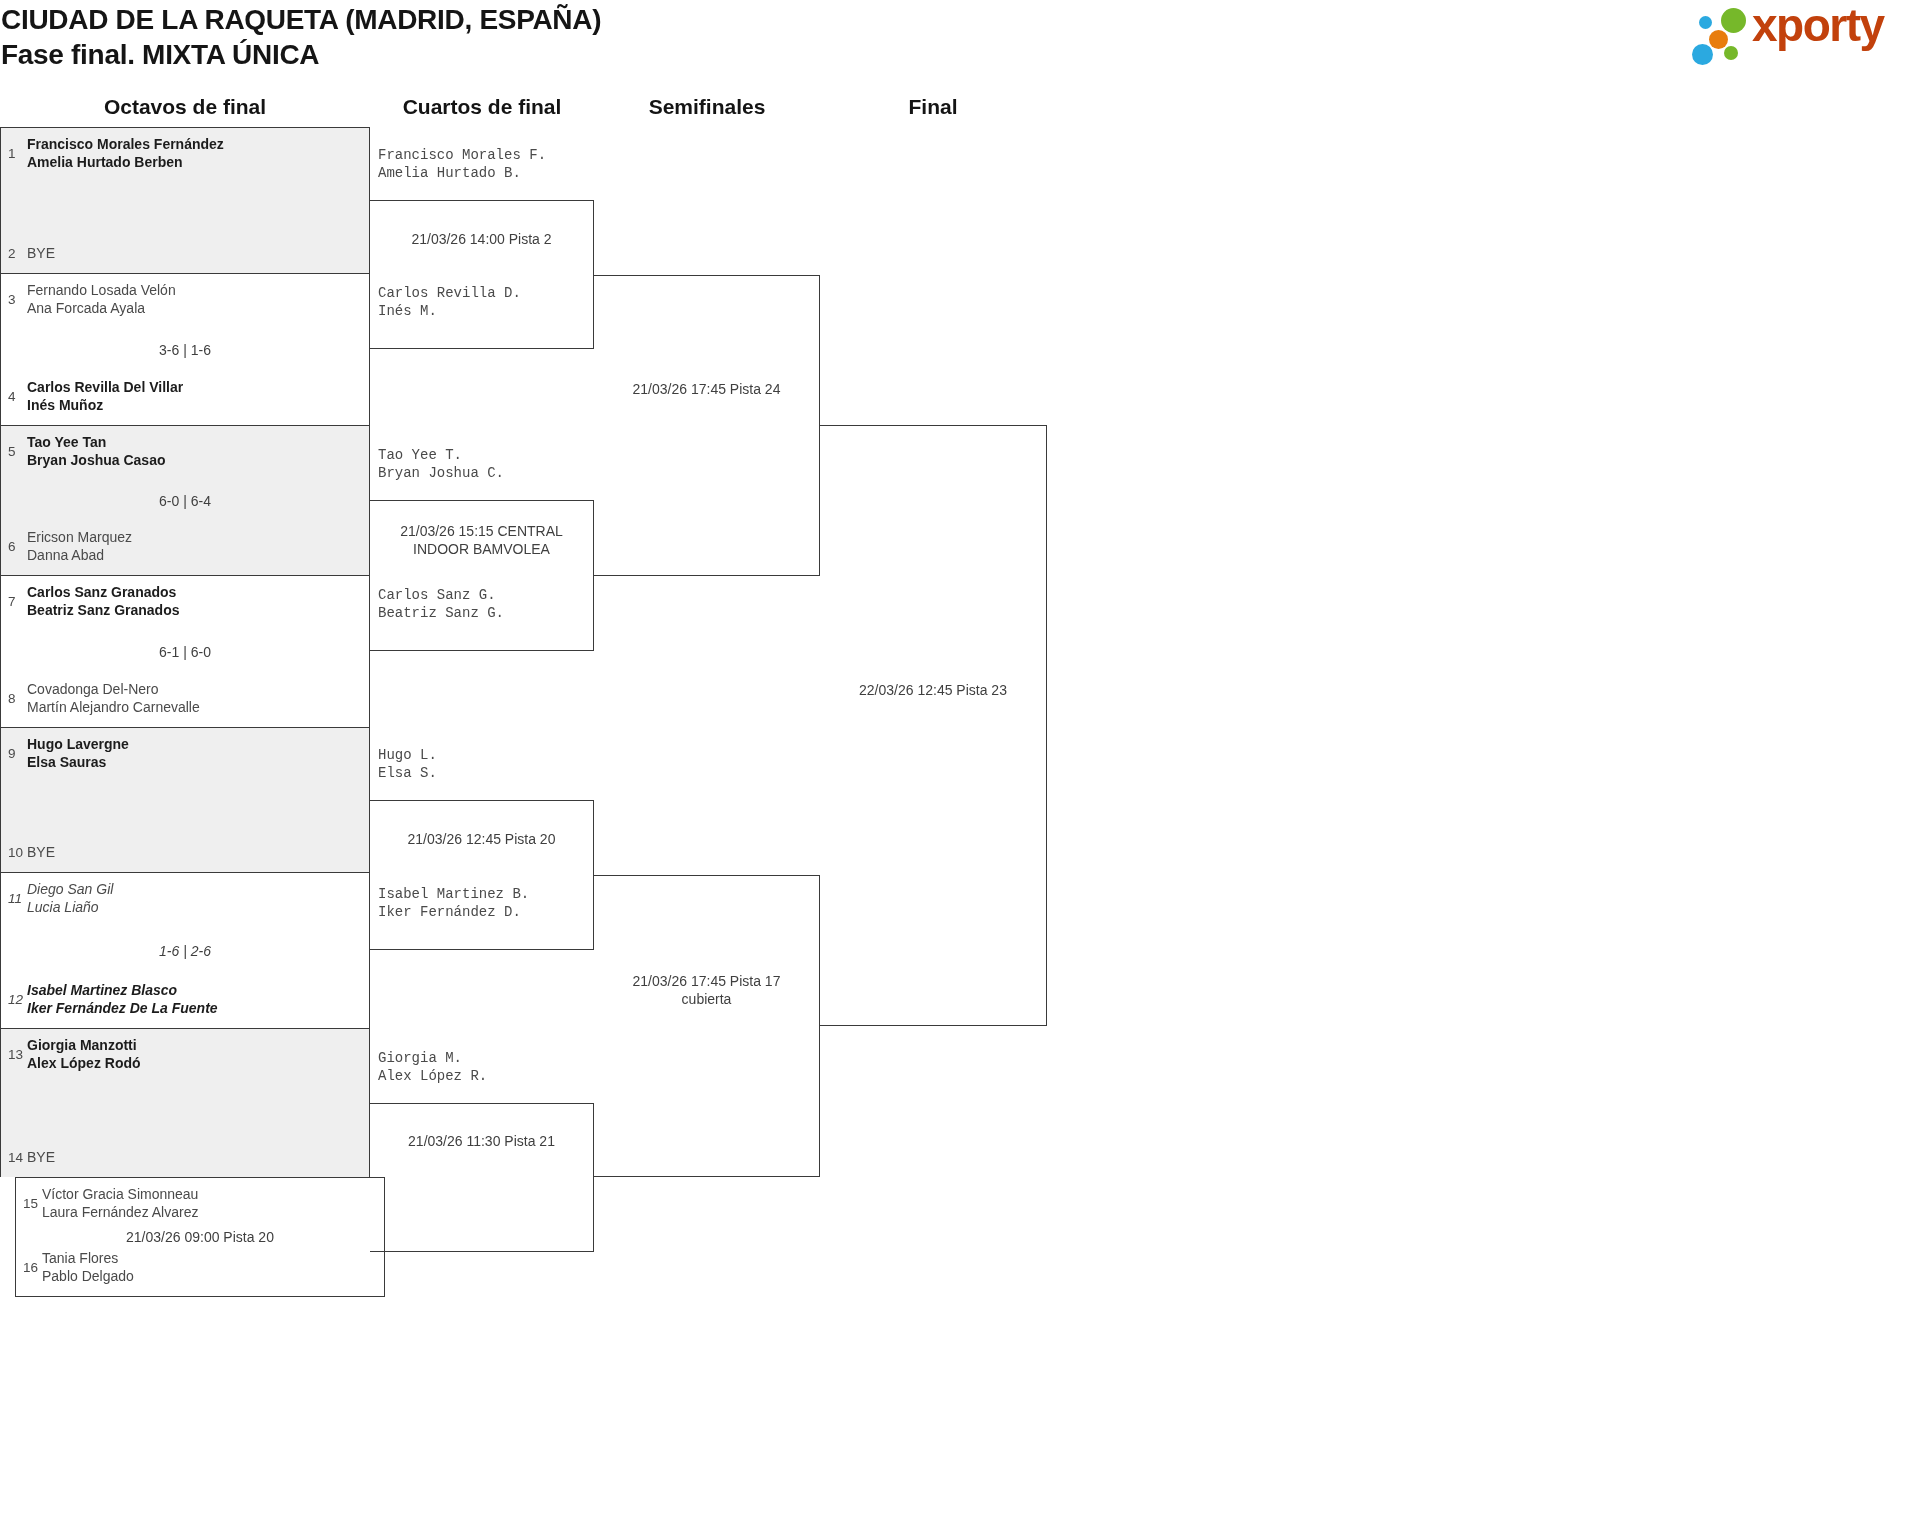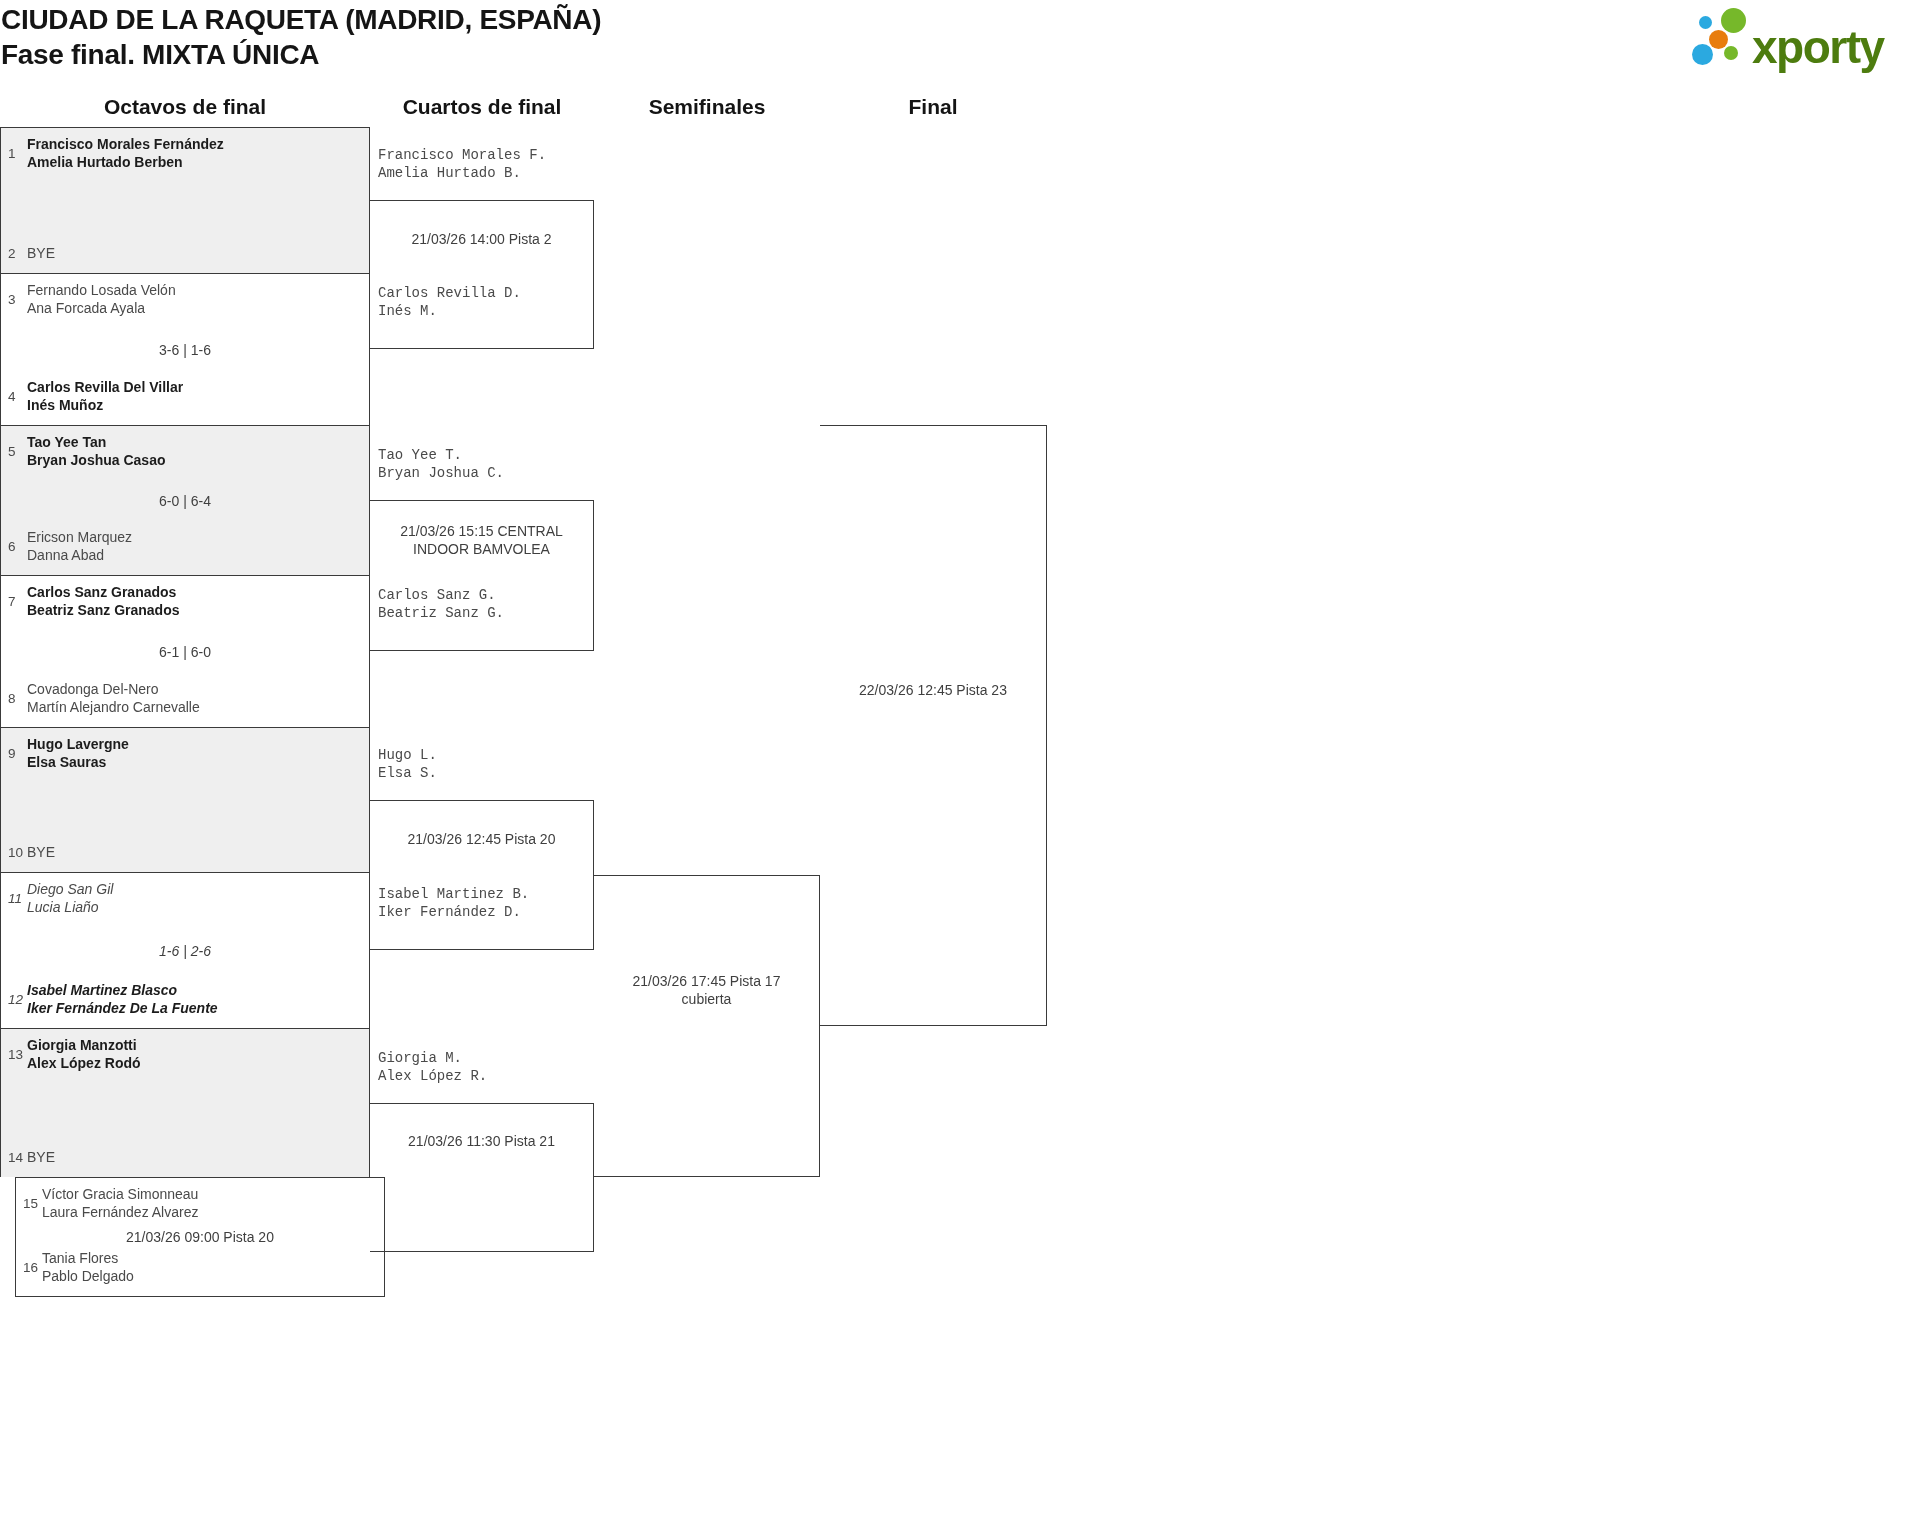--- a/index.html
+++ b/index.html
@@ -7,22 +7,22 @@
         font-family:"Liberation Sans", sans-serif;}
 
   
   .title{position:absolute;left:1px;top:2px;font-size:28px;font-weight:700;line-height:35px;
          color:#151515;letter-spacing:-0.3px;white-space:nowrap;}
   .logo{position:absolute;left:1690px;top:0;width:215px;height:72px;display:block;text-decoration:none;cursor:pointer;}
   .dot{position:absolute;border-radius:50%;}
   .dot-green{background:#76b82a;}
   .dot-blue{background:#2ba9e0;}
   .dot-orange{background:#e87d0d;}
-  .logo-text{position:absolute;left:62px;top:24px;font-size:46px;font-weight:700;
-             letter-spacing:-1.5px;color:#4d7c0f;line-height:46px;}
+  .logo-text{position:absolute;left:62px;top:2px;font-size:46px;font-weight:700;
+             letter-spacing:-1.5px;color:#c2410c;line-height:46px;}
 
   
   .round-header{position:absolute;top:97px;width:200px;text-align:center;
                 font-size:21px;font-weight:600;color:#141414;line-height:20px;}
 
   
   #bracket{position:absolute;left:0;top:0;width:1920px;height:1525px;}
   .mbox{position:absolute;box-sizing:border-box;}
   .obox{background:#ffffff;border:1px solid #3a3a3a;border-bottom:0;}
   .obox.lastrow{border-bottom:1px solid #3a3a3a;}
@@ -251,20 +251,25 @@
       </div>
       <div class="mbox rbox" style="left: 370px; top: 1102.5px; width: 224px; height: 149.5px;">
         <div class="adv adv-top">
           <div class="nline">Giorgia M.</div>
           <div class="nline">Alex López R.</div>
         </div>
         <div class="minfo">
           <div class="iline">21/03/26 11:30 Pista 21</div>
         </div>
       </div>
+      <div class="mbox rbox" style="left: 594px; top: 274.5px; width: 226px; height: 301px;">
+        <div class="minfo">
+          <div class="iline">21/03/26 17:45 Pista 24</div>
+        </div>
+      </div>
       <div class="mbox rbox" style="left: 594px; top: 874.75px; width: 226px; height: 302.5px;">
         <div class="minfo">
           <div class="iline">21/03/26 17:45 Pista 17</div>
           <div class="iline">cubierta</div>
         </div>
       </div>
       <div class="mbox rbox" style="left: 820px; top: 425px; width: 227px; height: 601px;">
         <div class="minfo">
           <div class="iline">22/03/26 12:45 Pista 23</div>
         </div>

